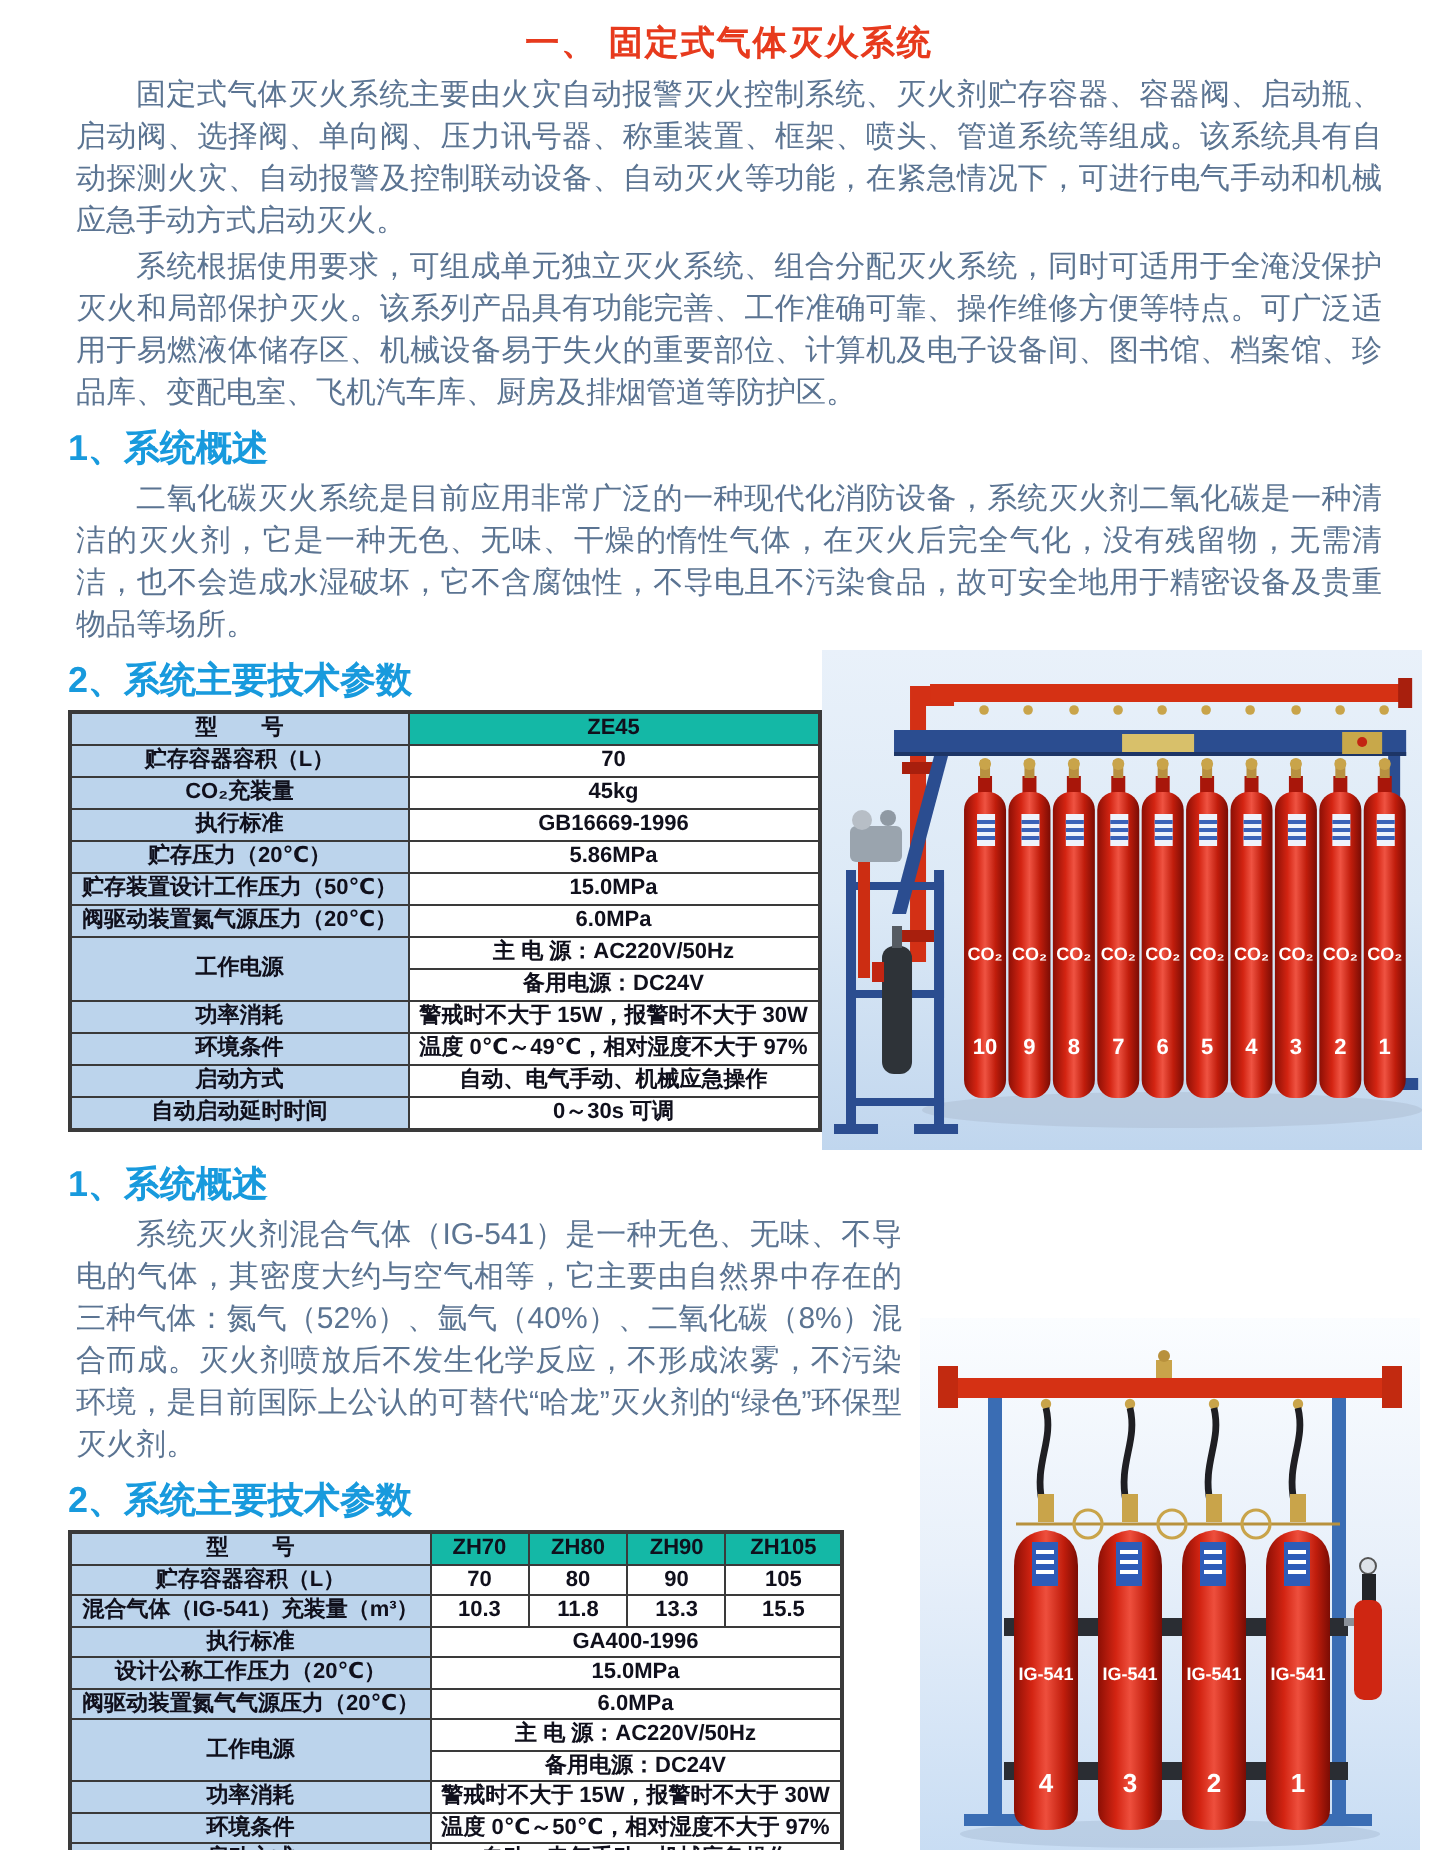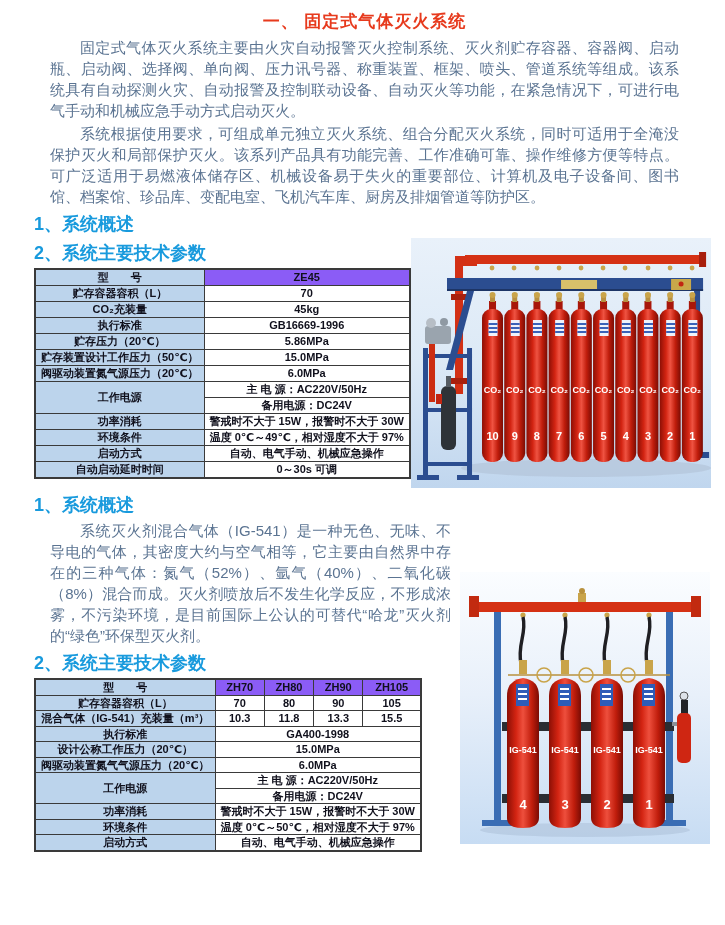--- a/index.html
+++ b/index.html
@@ -13,21 +13,21 @@
   }
   .pad{padding:0 16px 0 20px;}
   .page-title{
     margin:10px 0 4px 0;
     text-align:center;
     font-size:17px;font-weight:bold;
     color:#e73a1d;
     letter-spacing:1px;
   }
   p.body-text{
-    margin:2px 16px;
+    margin:2px 4px;
     font-size:15px;line-height:21px;
     color:#5b7492;
     text-align:justify;
     text-indent:2em;
   }
   h2.red-heading{
     margin:9px 0 2px 0;
     font-size:16px;font-weight:bold;
     color:#e73a1d;
   }
@@ -48,21 +48,21 @@
     color:#10101c;
     padding:1px 5px;
     line-height:13px;
     white-space:nowrap;
     text-align:center;
   }
   table.t1{width:356px;}
   table.t1 td.lbl{width:150px;background:#bcd4ec;}
   table.t2{width:355px;}
   table.t2 td.lbl{width:152px;background:#bcd4ec;}
-  td.hdr{background:#8b5cf6;}
+  td.hdr{background:#14b8a6;}
   td.ctr{text-align:center;}
   table.t2 td{line-height:12.5px;}
   
   .row1{
     display:flex;
     align-items:flex-start;
     padding-left:20px;
     margin-top:3px;
   }
   .photo1{
@@ -87,20 +87,21 @@
 <body>
 
 <div class="page">
 
   <div class="pad">
     <h1 class="page-title">一、 固定式气体灭火系统</h1>
     <p class="body-text">固定式气体灭火系统主要由火灾自动报警灭火控制系统、灭火剂贮存容器、容器阀、启动瓶、启动阀、选择阀、单向阀、压力讯号器、称重装置、框架、喷头、管道系统等组成。该系统具有自动探测火灾、自动报警及控制联动设备、自动灭火等功能，在紧急情况下，可进行电气手动和机械应急手动方式启动灭火。</p>
     <p class="body-text">系统根据使用要求，可组成单元独立灭火系统、组合分配灭火系统，同时可适用于全淹没保护灭火和局部保护灭火。该系列产品具有功能完善、工作准确可靠、操作维修方便等特点。可广泛适用于易燃液体储存区、机械设备易于失火的重要部位、计算机及电子设备间、图书馆、档案馆、珍品库、变配电室、飞机汽车库、厨房及排烟管道等防护区。</p>
 
     <h3 class="blue-heading">1、系统概述</h3>
+    <p class="body-text">二氧化碳灭火系统是目前应用非常广泛的一种现代化消防设备，系统灭火剂二氧化碳是一种清洁的灭火剂，它是一种无色、无味、干燥的惰性气体，在灭火后完全气化，没有残留物，无需清洁，也不会造成水湿破坏，它不含腐蚀性，不导电且不污染食品，故可安全地用于精密设备及贵重物品等场所。</p>
     <h3 class="blue-heading">2、系统主要技术参数</h3>
   </div>
 
   <div class="row1">
     <table class="params t1">
       <tbody>
         <tr>
           <td class="lbl hdr">型　　号</td>
           <td class="hdr ctr">ZE45</td>
         </tr>
@@ -404,21 +405,21 @@
         </tr>
         <tr>
           <td class="lbl">混合气体（IG-541）充装量（m³）</td>
           <td class="ctr">10.3</td>
           <td class="ctr">11.8</td>
           <td class="ctr">13.3</td>
           <td class="ctr">15.5</td>
         </tr>
         <tr>
           <td class="lbl">执行标准</td>
-          <td colspan="4">GA400-1998</td>
+          <td colspan="4">GA400-1996</td>
         </tr>
         <tr>
           <td class="lbl">设计公称工作压力（20℃）</td>
           <td colspan="4">15.0MPa</td>
         </tr>
         <tr>
           <td class="lbl">阀驱动装置氮气气源压力（20℃）</td>
           <td colspan="4">6.0MPa</td>
         </tr>
         <tr>

